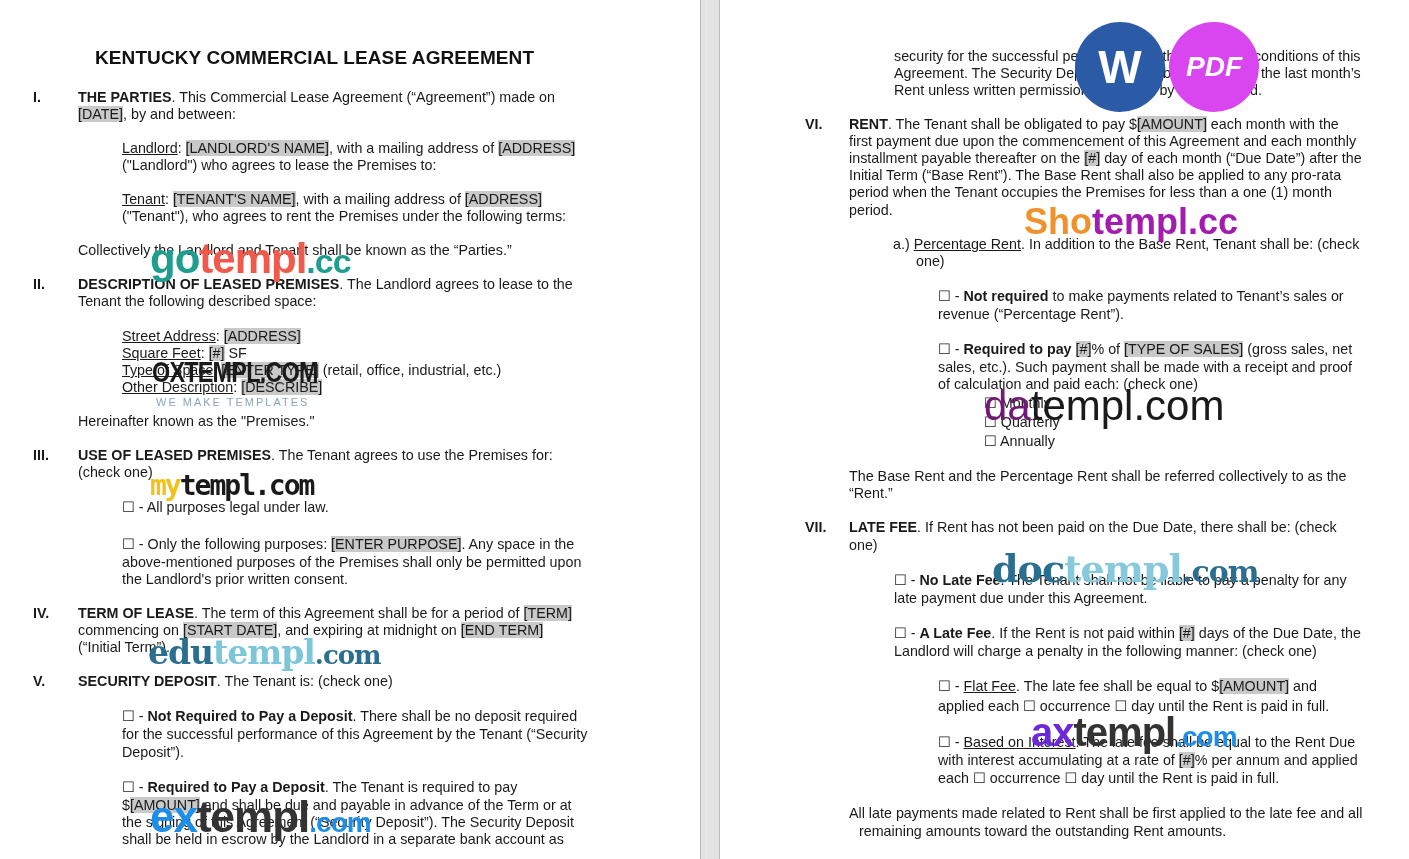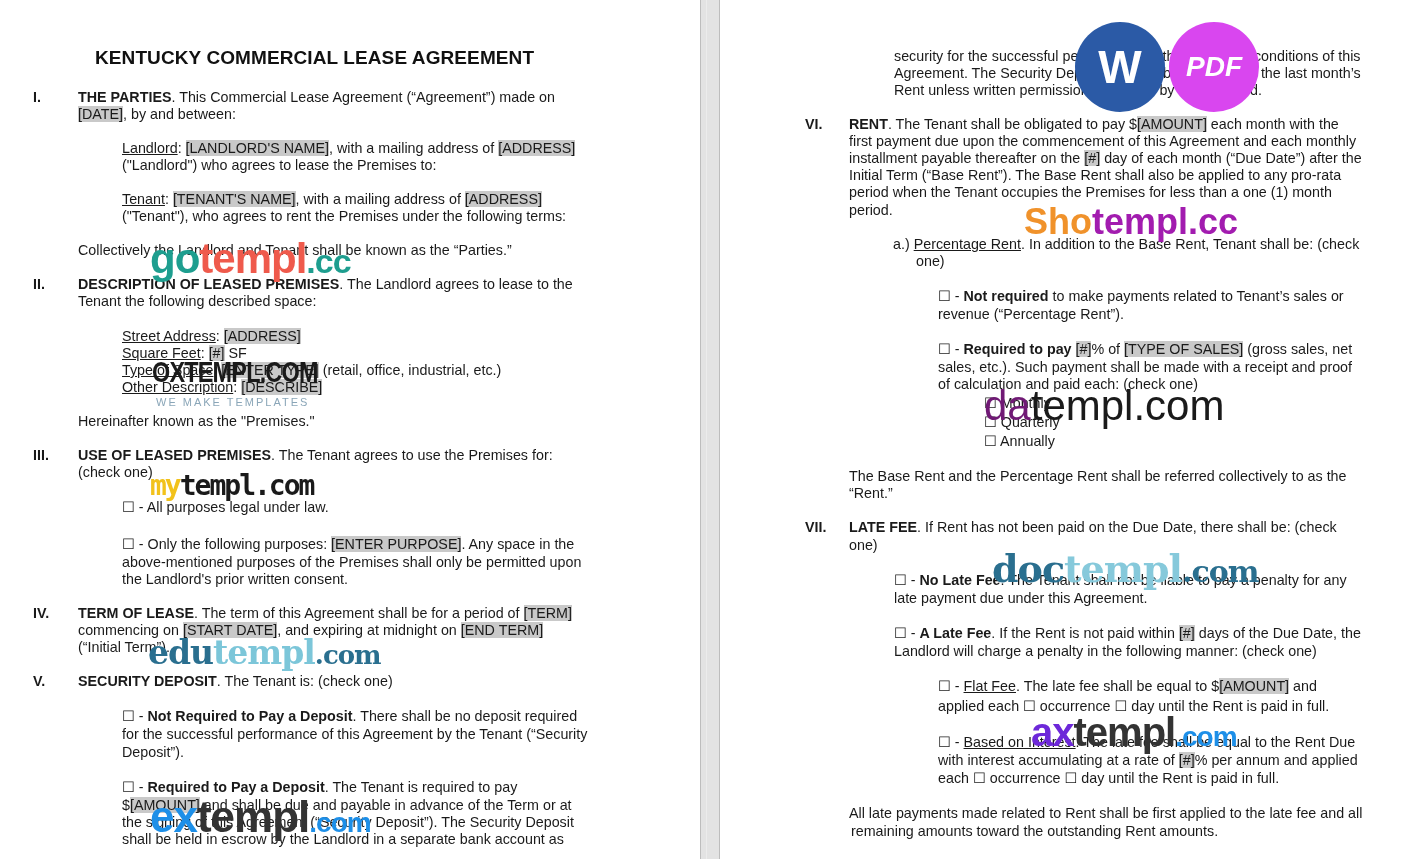--- a/index.html
+++ b/index.html
@@ -196,21 +196,21 @@
 
   <div class="line" style="left:218px; top:734px;">
     <span>☐ - </span><span class="u">Based on Interest</span><span>. The late fee shall be equal to the Rent Due</span>
   </div>
   <div class="line" style="left:218px; top:752px;">
     <span>with interest accumulating at a rate of </span><span class="hl">[#]</span><span>% per annum and applied</span>
   </div>
   <div class="line" style="left:218px; top:770px;">each ☐ occurrence ☐ day until the Rent is paid in full.</div>
 
   <div class="line" style="left:129px; top:805px;">All late payments made related to Rent shall be first applied to the late fee and all</div>
-  <div class="line" style="left:131px; top:823px;text-align:center;">remaining amounts toward the outstanding Rent amounts.</div>
+  <div class="line" style="left:139px; top:823px;text-align:center;">remaining amounts toward the outstanding Rent amounts.</div>
 
   <div class="wm" style="left:304px; top:204px; font-size:36px; font-weight:bold;">
     <span style="color:#f0922b;">Sho</span><span style="color:#a21caf;">templ.cc</span>
   </div>
   <div class="wm" style="left:264px; top:385px; font-size:42px;">
     <span style="color:#701a75;">da</span><span style="color:#1a1a1a;">templ.com</span>
   </div>
   <div class="wm" style="left:272px; top:550px; font-size:38px; font-weight:bold; font-family:'DejaVu Serif', serif; letter-spacing:-1px;">
     <span style="color:#2a6f8f;">doc</span><span style="color:#86c9db;">templ</span><span style="color:#2a6f8f; font-size:30px;">.com</span>
   </div>

